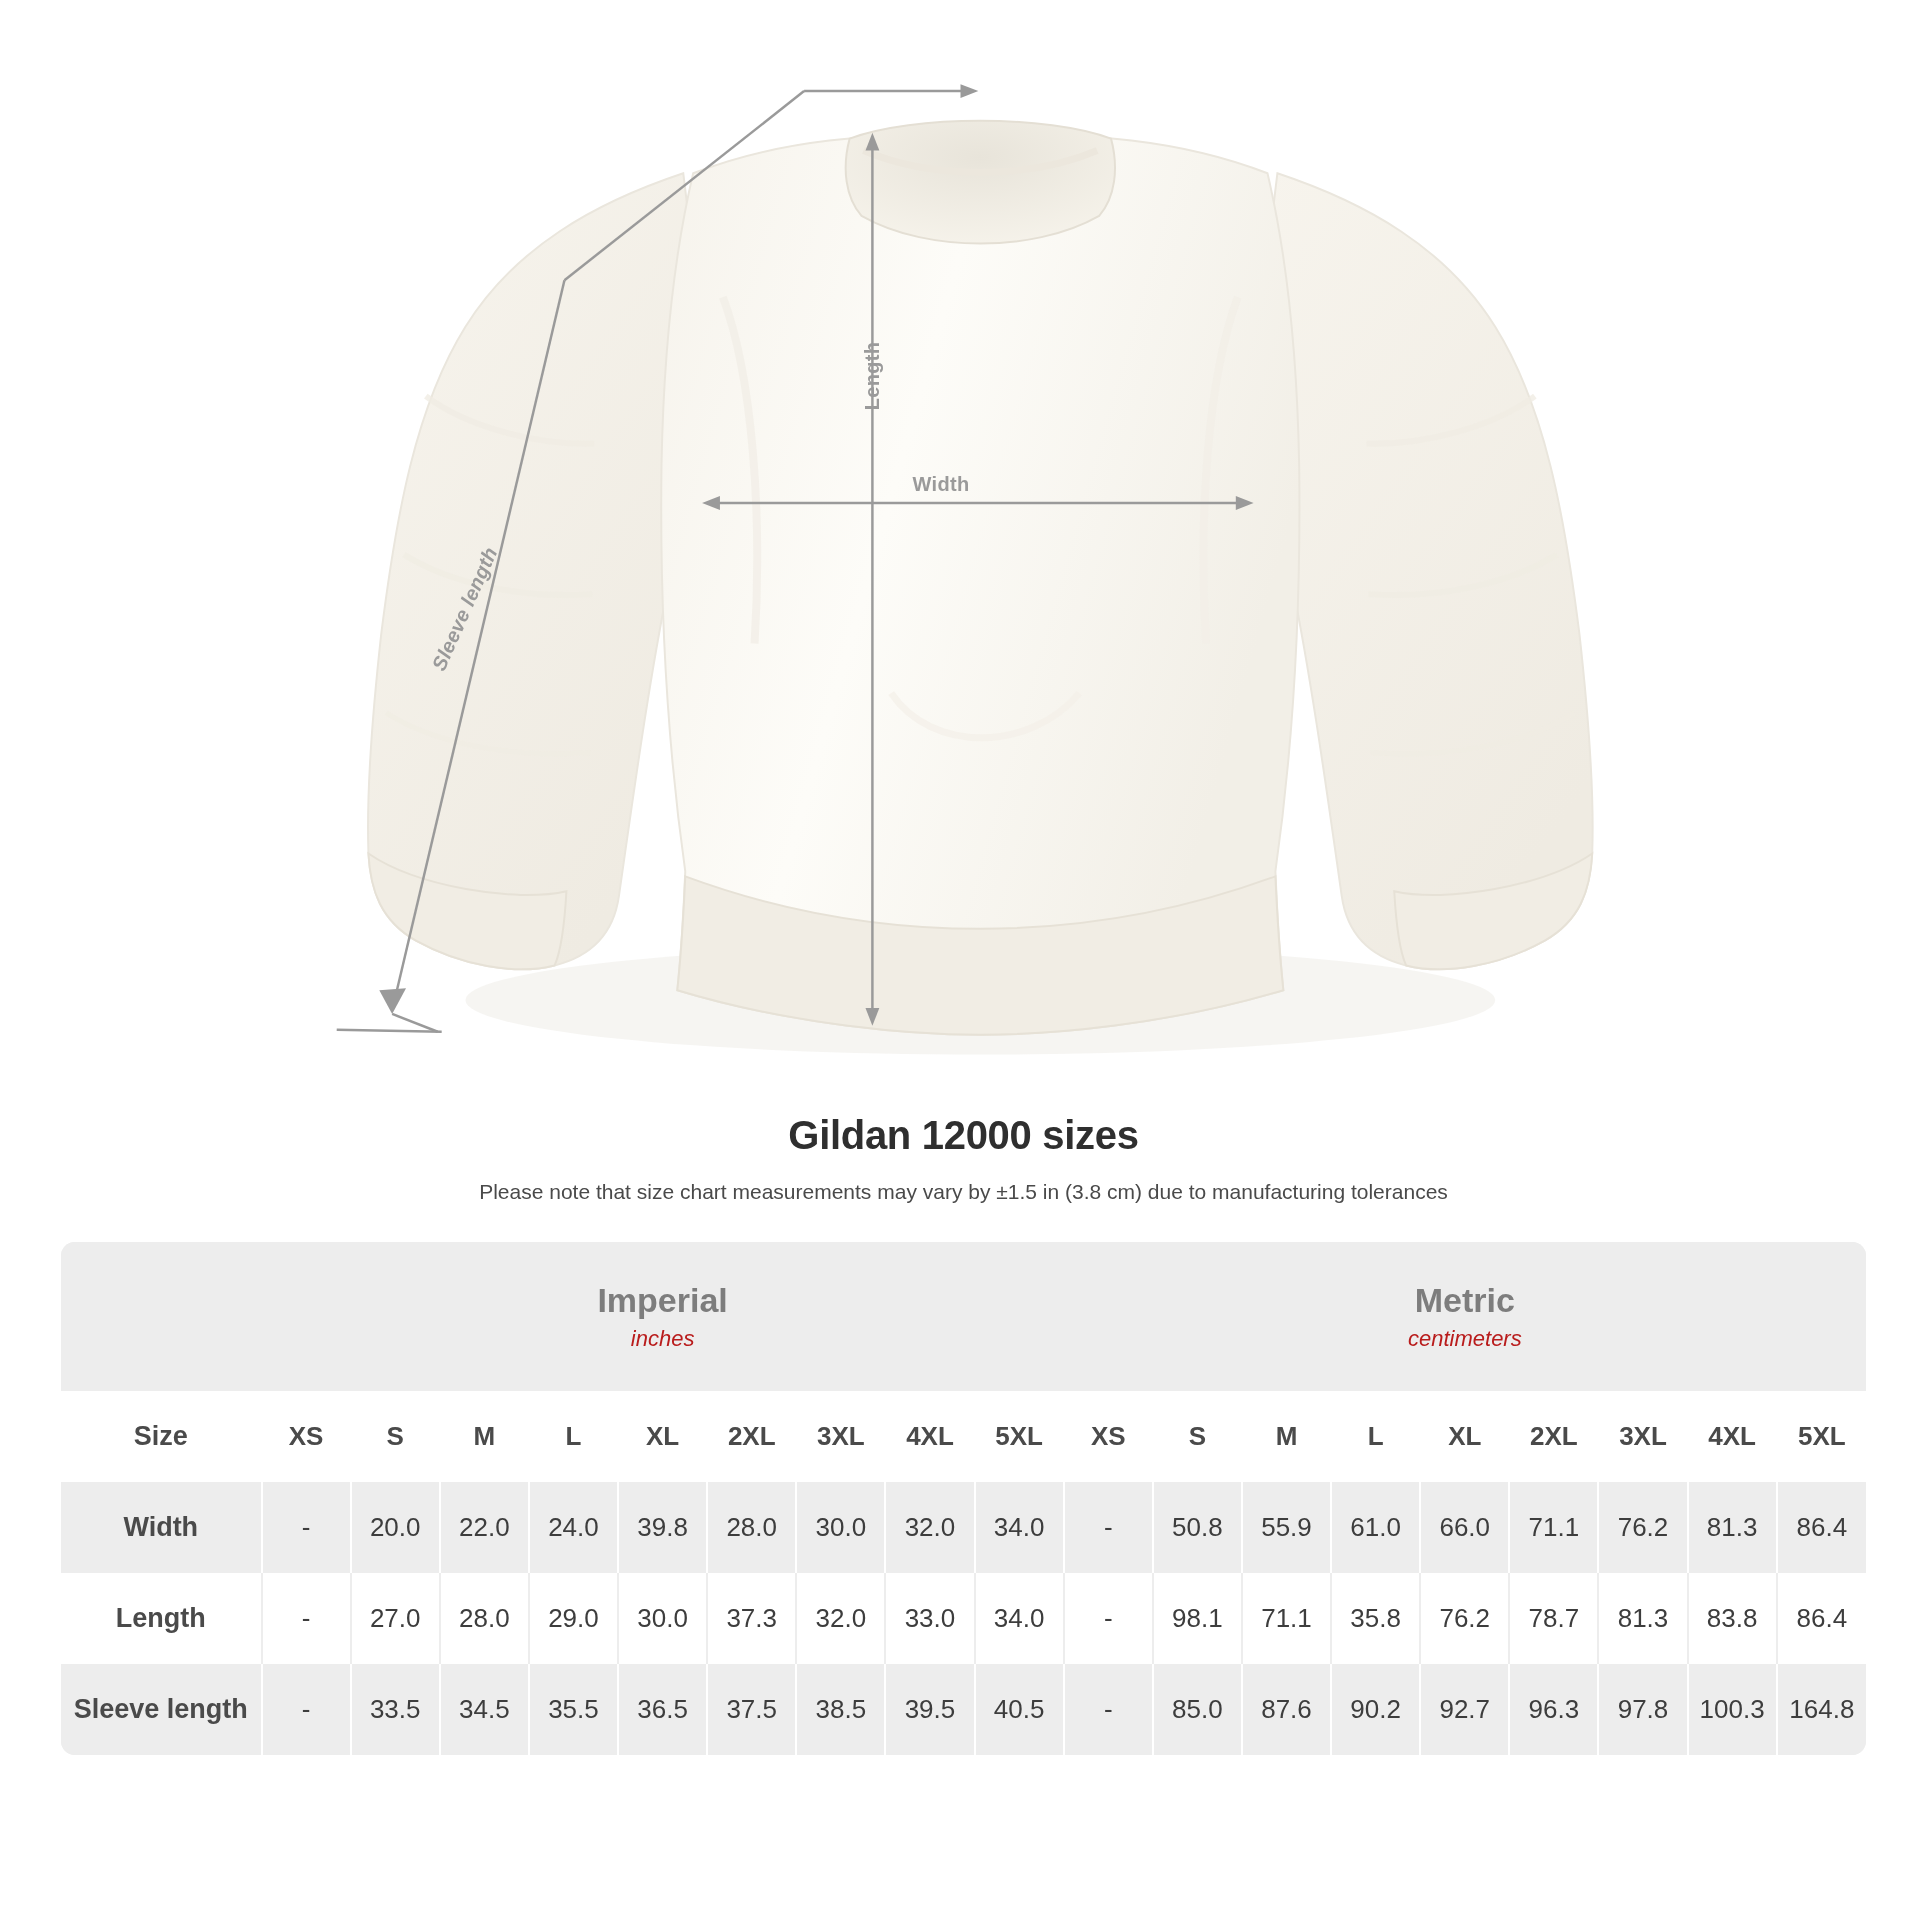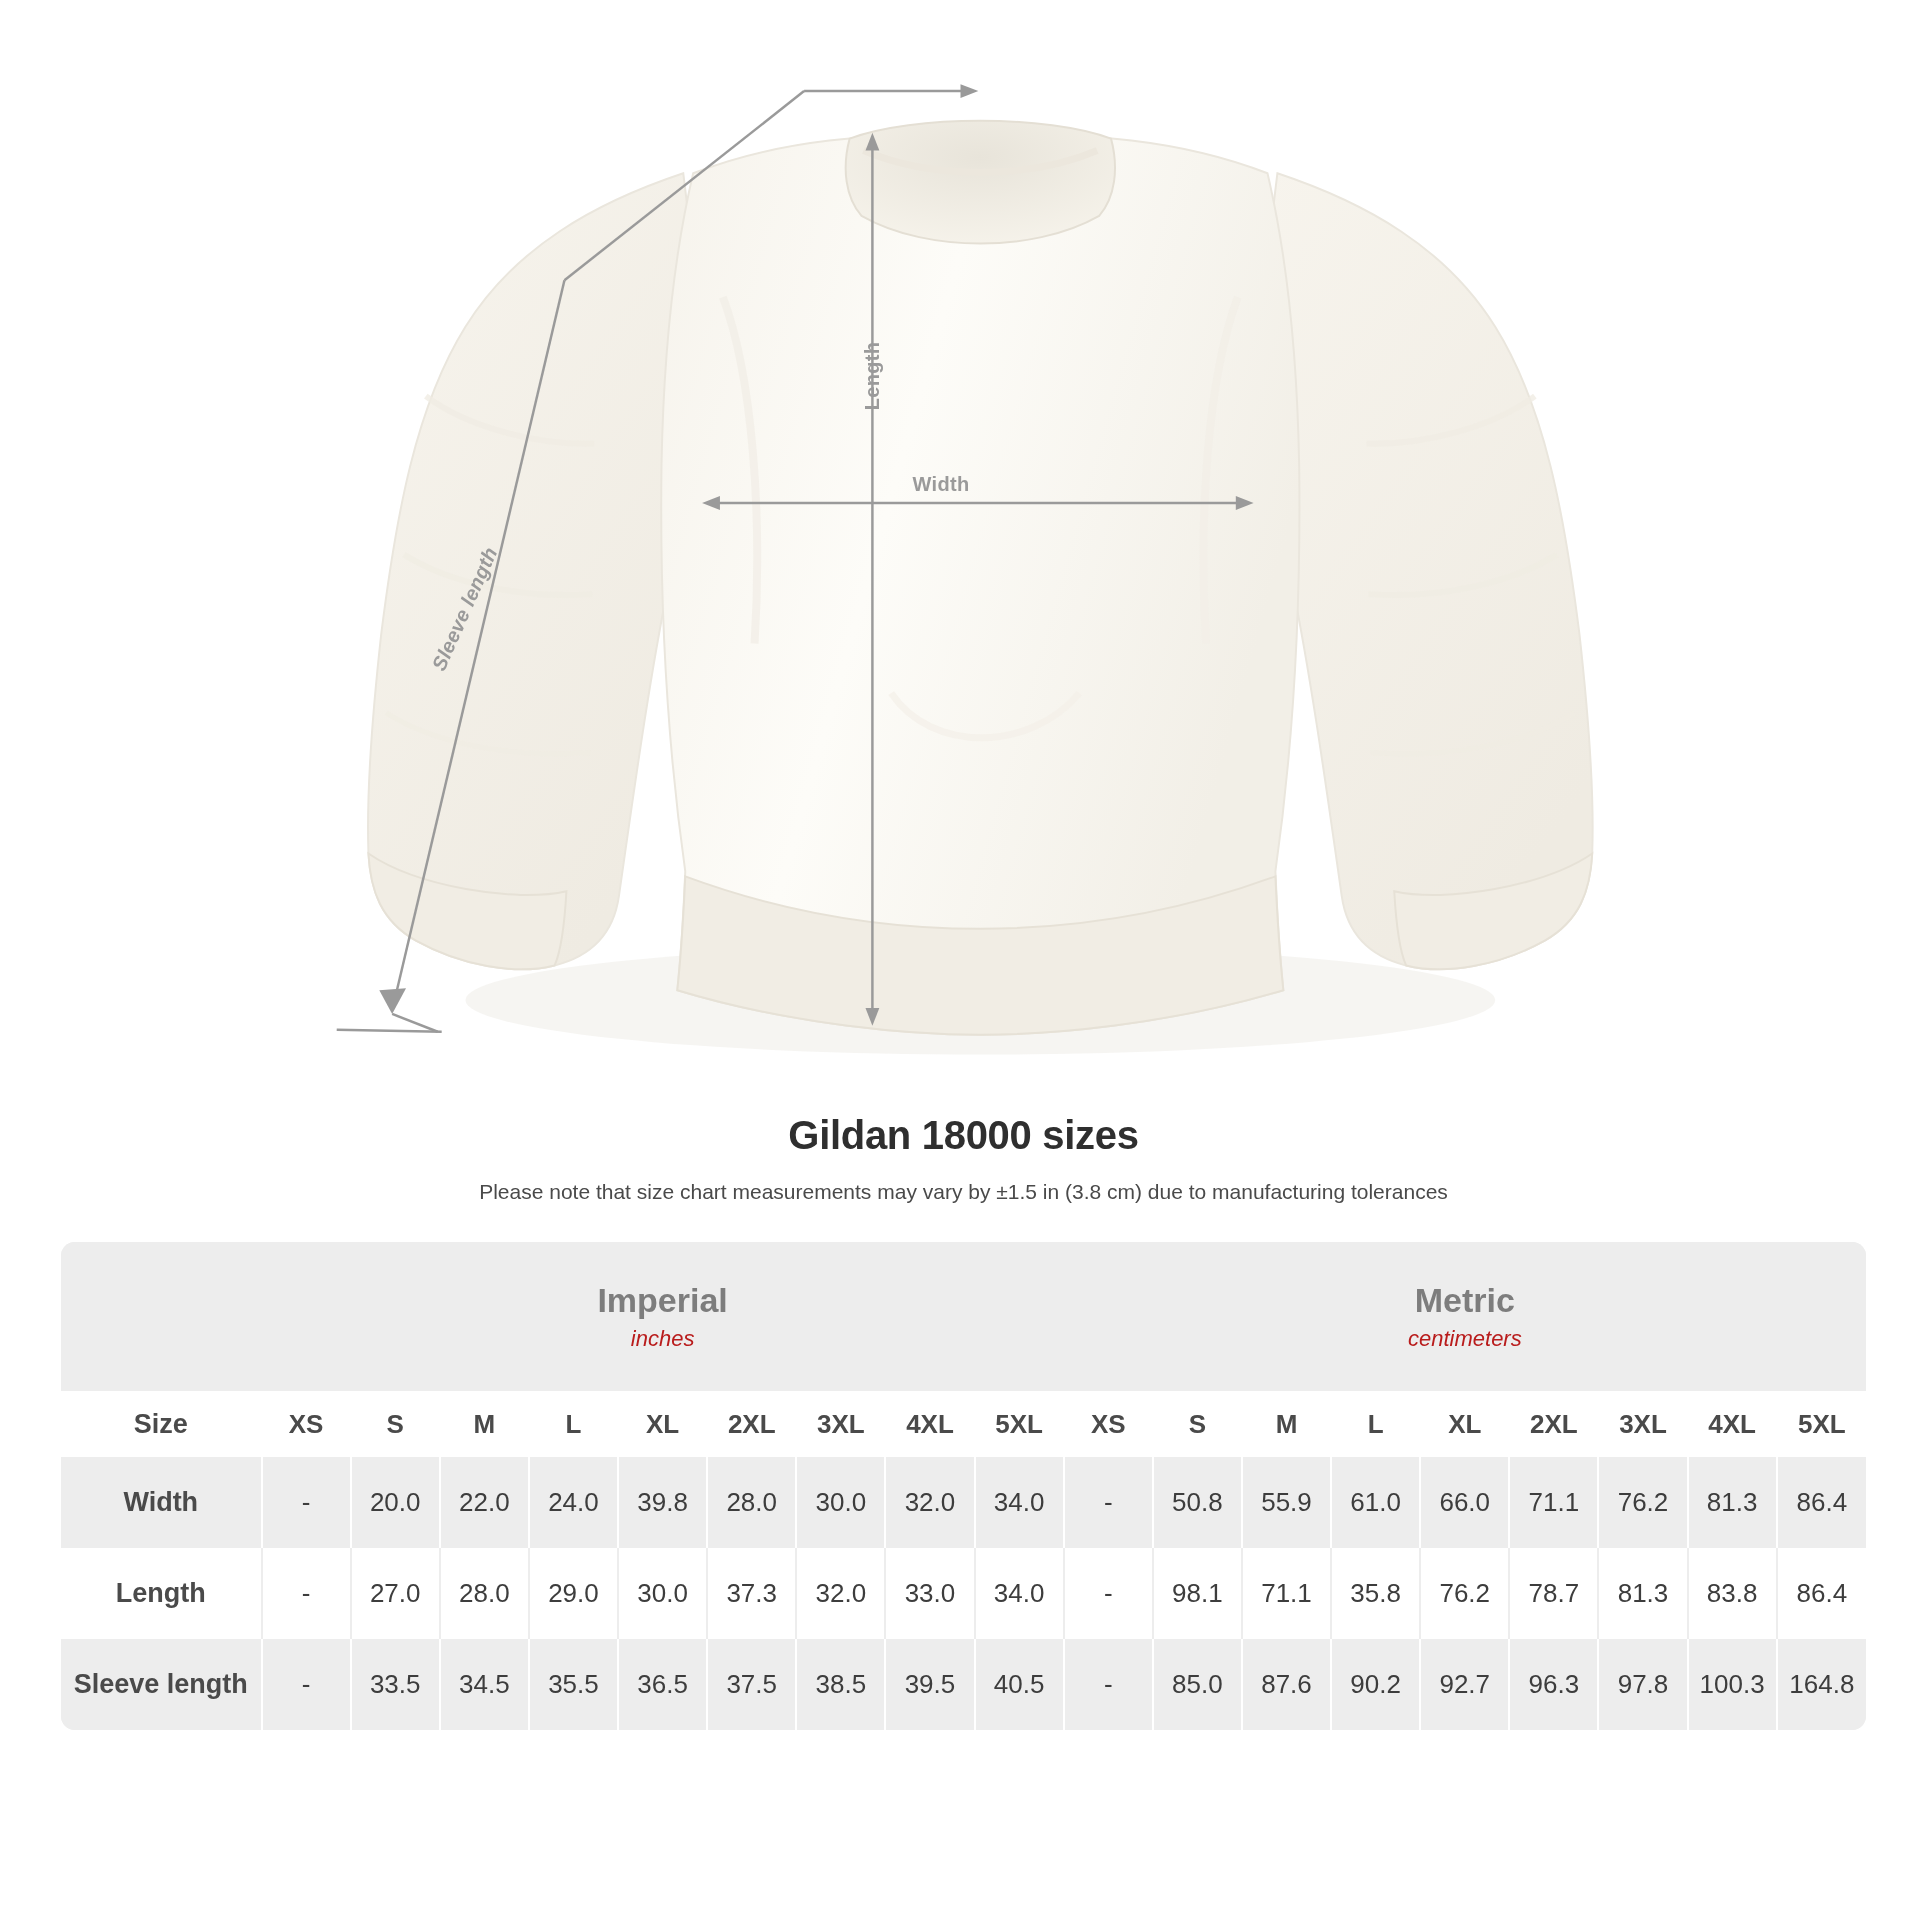--- a/index.html
+++ b/index.html
@@ -100,21 +100,21 @@
     line-height: 1.15;
   }
   .unit-sub {
     font-size: 22px;
     font-style: italic;
     color: #b91c1c;
     margin-top: 6px;
   }
 
   .hdr-row td {
-    height: 66px;
+    height: 91px;
     background: #ffffff;
     font-weight: bold;
     color: #4a4a4a;
     font-size: 26px;
     vertical-align: middle;
   }
   .hdr-row td.rowlabel {
     font-size: 27px;
   }
 
@@ -226,21 +226,21 @@
     <line x1="344" y1="1012" x2="398" y2="1012" stroke="#9a9a9a" stroke-width="2.5" opacity="0"></line>
     <line x1="340" y1="1040" x2="446" y2="1042" stroke="#9a9a9a" stroke-width="2.5"></line>
   </svg>
 
   <div class="dim-label" id="label-width">Width</div>
   <div class="dim-label" id="label-length">Length</div>
   <div class="dim-label" id="label-sleeve">Sleeve length</div>
 </div>
 
 <div id="title-block">
-  <div id="chart-title">Gildan 18000 sizes</div>
+  <div id="chart-title">Gildan 12000 sizes</div>
   <div id="chart-note">Please note that size chart measurements may vary by ±1.5 in (3.8 cm) due to manufacturing tolerances</div>
 </div>
 
 <div id="table-wrap">
   <table>
     <colgroup>
       <col style="width:198px">
       <col span="18" style="width:88px">
     </colgroup>
     <tbody>

